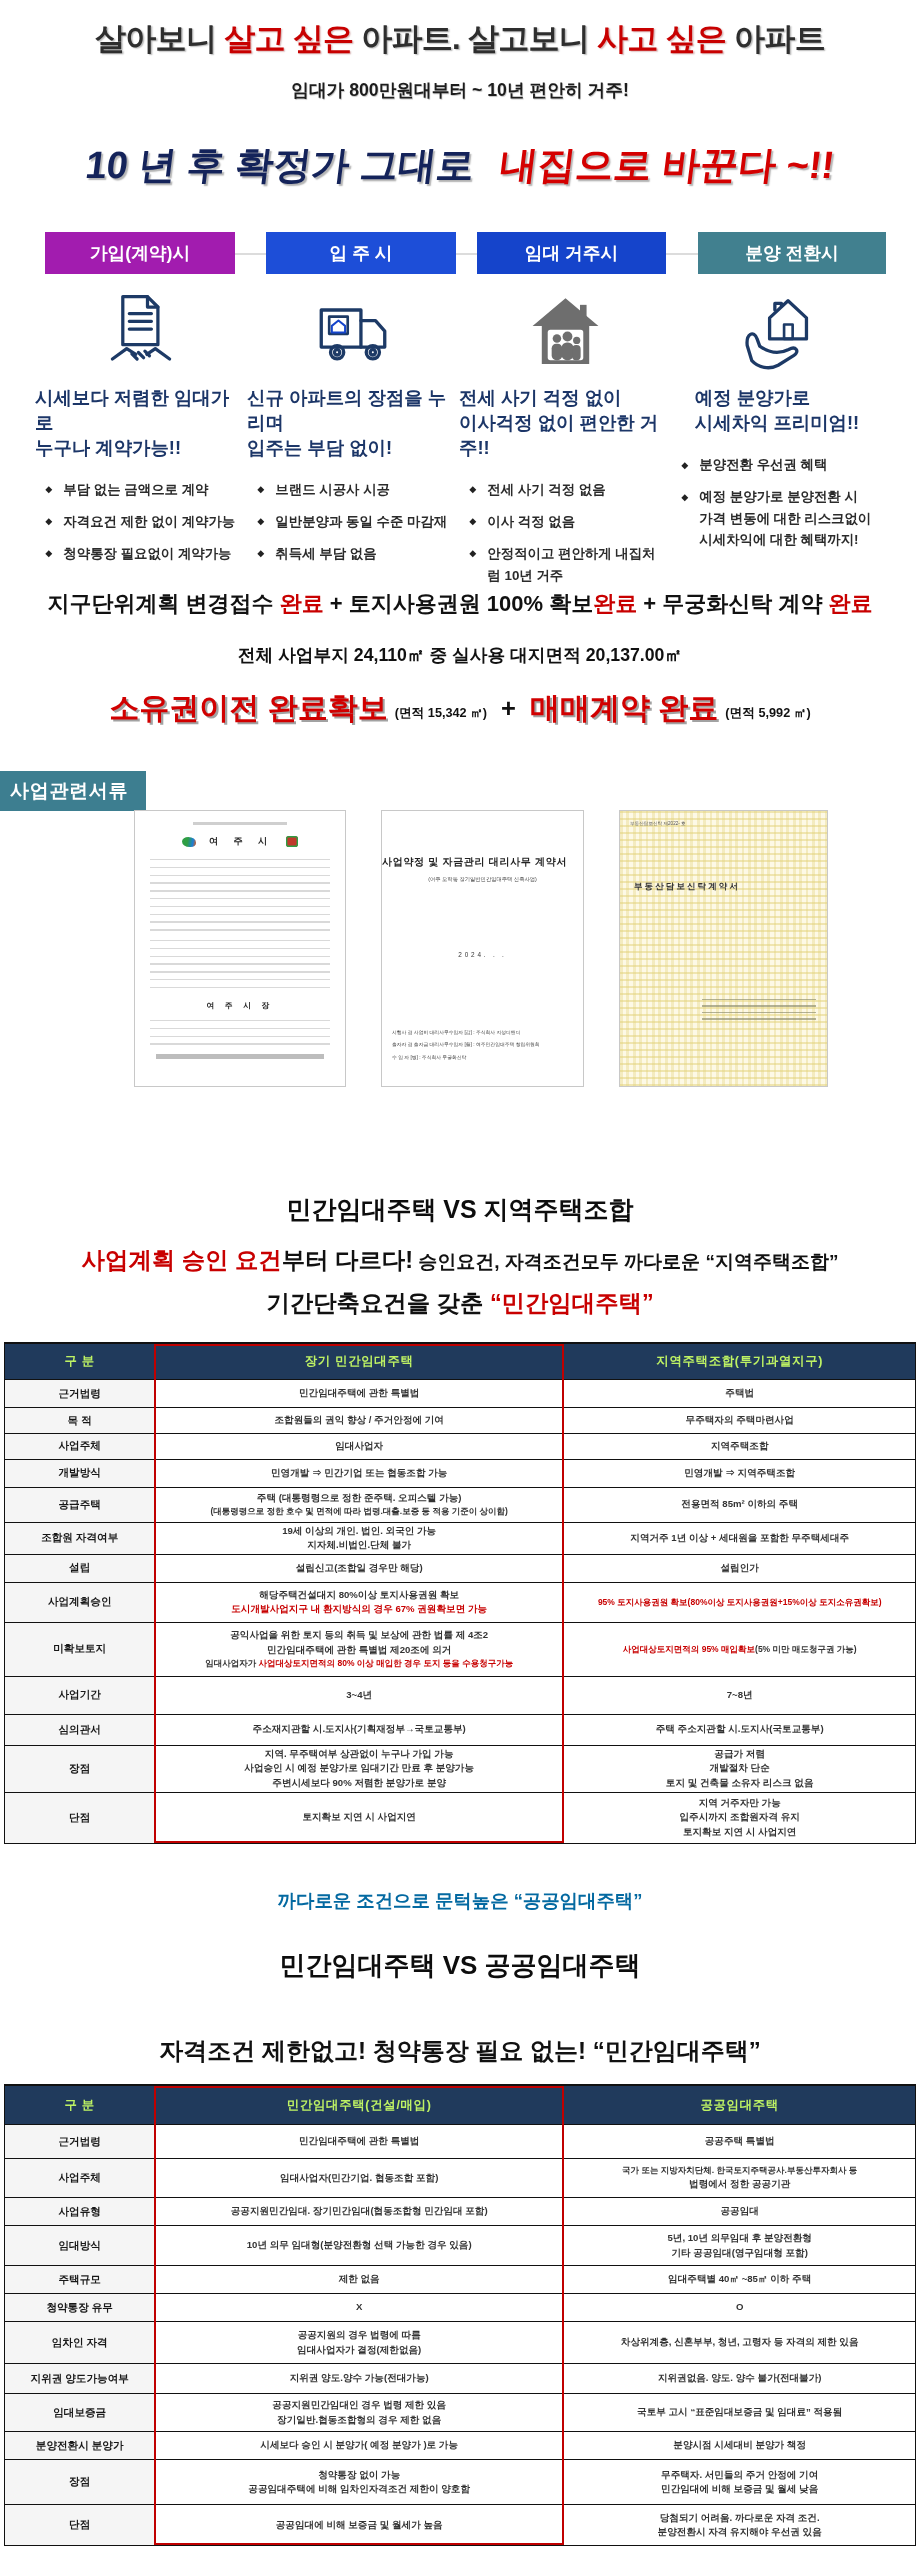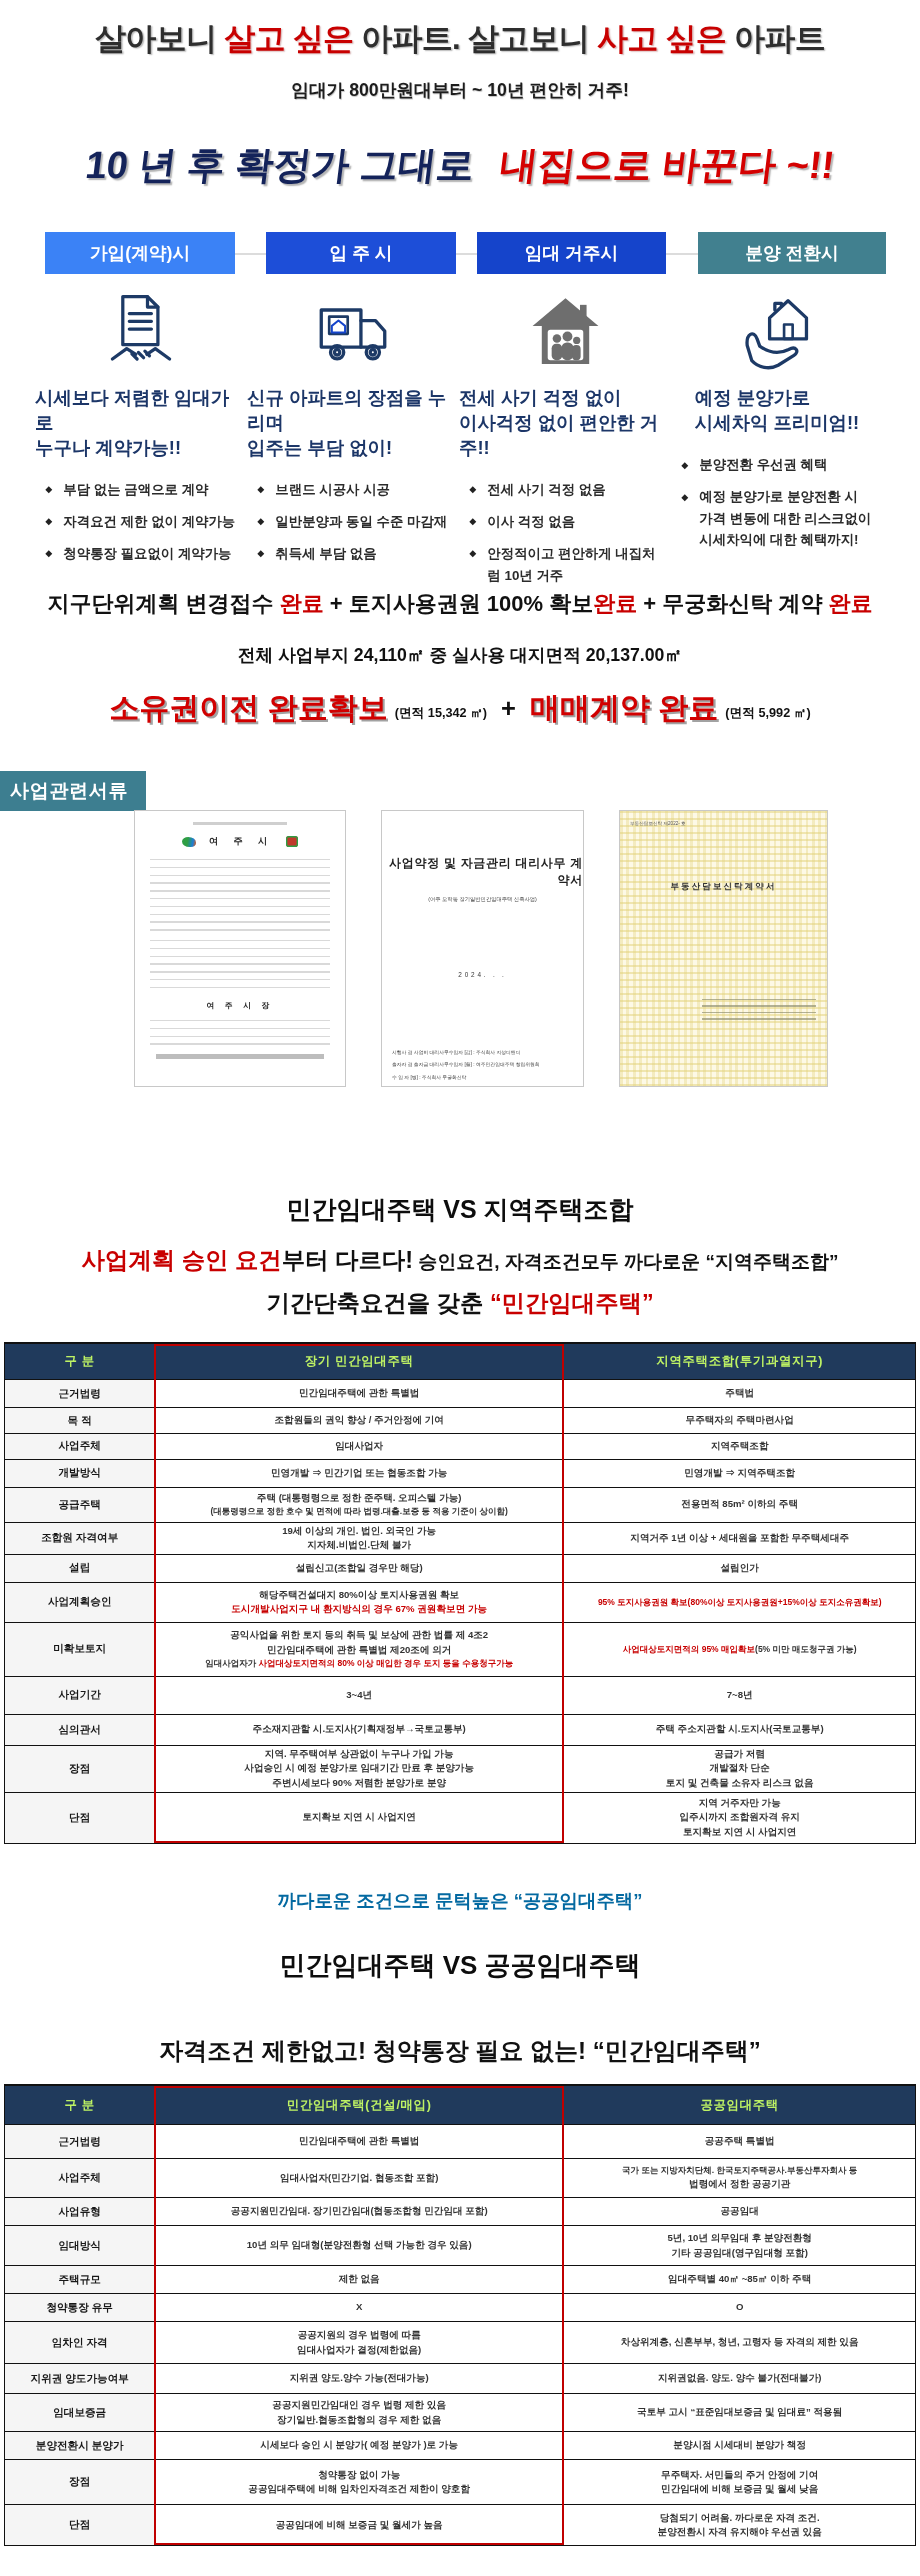--- a/index.html
+++ b/index.html
@@ -20,21 +20,21 @@
     text-shadow:0.7px 0.7px 0.7px rgba(0,0,0,.22); }
   .h2line { top:140px; font-size:38px; font-weight:800; transform:skewX(-7deg); }
   .h2line .navy { color:#14235a; text-shadow:2.1px 2.1px 1.4px rgba(0,0,0,.30); margin-right:25.5px; }
   .h2line .r { color:#d40000; text-shadow:2.1px 2.1px 1.4px rgba(0,0,0,.30); }
 
   
   .tabs { top:232px; left:45px; width:841px; height:42px; }
   .tab-connector { position:absolute; top:20.5px; left:85px; right:85px; height:2.1px; background:#dcdcdc; }
   .tab { position:absolute; top:0; height:42px; display:flex; align-items:center; justify-content:center;
     color:#fff; font-size:17.7px; font-weight:700; }
-  .tab1 { left:0;    width:190px; background:#3b82f6; }
+  .tab1 { left:0;    width:190px; background:#a21caf; }
   .tab2 { left:221px; width:190px; background:#1d4ed8; }
   .tab3 { left:432px; width:189px; background:#1544cb; }
   .tab4 { left:653px; width:188px; background:#41808f; }
 
   
   .cols { top:290px; left:35px; width:849px; display:flex; }
   .col { width:212px; display:flex; flex-direction:column; align-items:center; }
   .icon-box { height:85px; display:flex; align-items:center; justify-content:center; }
   .col-title { margin-top:11.3px; text-align:left; font-size:18.4px; font-weight:800;
     color:#1c3668; line-height:1.35; }
@@ -66,26 +66,26 @@
   .doc1-head .t { font-size:9.2px; font-weight:800; letter-spacing:6.4px; color:#222; }
   .logo-green { width:14px; height:10px; border-radius:50% 60% 40% 60%;
     background:linear-gradient(100deg,#2f9e44 40%,#1c7ed6 75%,#e8590c 100%); }
   .logo-red { width:11.3px; height:11.3px; border-radius:2.8px; background:#c0392b;
     box-shadow:0 0 0 1.4px #2f9e44 inset; }
   .doc1-body1 { margin:11.3px auto 0; width:86%; height:74px; }
   .doc1-body2 { margin:7px auto 0; width:86%; height:50px; }
   .doc1-mayor { margin-top:10px; text-align:center; font-size:7.8px; font-weight:800; letter-spacing:4.2px; color:#222; }
   .doc1-foot { margin:8.5px auto 0; width:86%; height:28px; }
   .doc1-bar { margin:5.7px auto 0; width:80%; height:5.7px; background:#bdbdbd; }
-  .doc2-title { margin-top:44px; text-align:right; font-size:12px; font-weight:800; color:#222; letter-spacing:0.7px; }
+  .doc2-title { margin-top:44px; text-align:left; font-size:10px; font-weight:800; color:#222; letter-spacing:0.7px; }
   .doc2-sub { margin-top:7px; text-align:center; font-size:5.3px; color:#444; }
   .doc2-date { margin-top:68px; text-align:center; font-size:6.4px; color:#333; letter-spacing:2.8px; }
   .doc2-parties { margin:69px 10px 0; font-size:4.8px; color:#333; line-height:2.6; }
   .doc3-corner { margin:10px 0 0 10px; font-size:4.6px; color:#555; }
-  .doc3-title { margin-top:55px; text-align:center; font-size:8.5px; font-weight:800; color:#333; letter-spacing:2.1px; }
+  .doc3-title { margin-top:55px; font-size:8.5px; font-weight:800; color:#333; letter-spacing:2.1px;padding-left:14px; }
   .doc3-foot { margin:106px 11.3px 0 auto; width:55%; height:24px;
     background:repeating-linear-gradient(180deg, #8a8a6a 0 1.4px, transparent 1.4px 6.4px); opacity:.65; }
 
   
   .sec1-title { top:1193px; font-size:25px; font-weight:800; color:#0d0d0d; }
   .sec1-sub { top:1244px; font-size:23.4px; font-weight:800; color:#111; }
   .sec1-sub .rest { font-size:19px; font-weight:600; }
   .sec1-sub2 { top:1287px; font-size:23.4px; font-weight:700; color:#111; }
   .sec1-sub2 .red { font-weight:800; }
   .sec2-title { top:1948px; font-size:26px; font-weight:800; color:#0d0d0d; }

